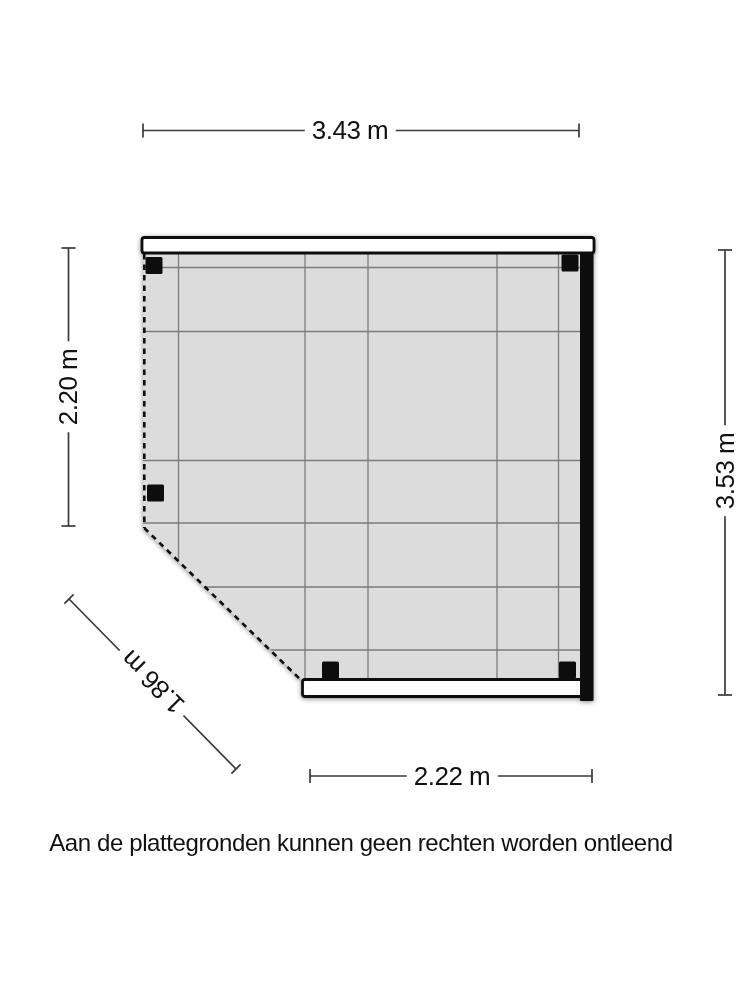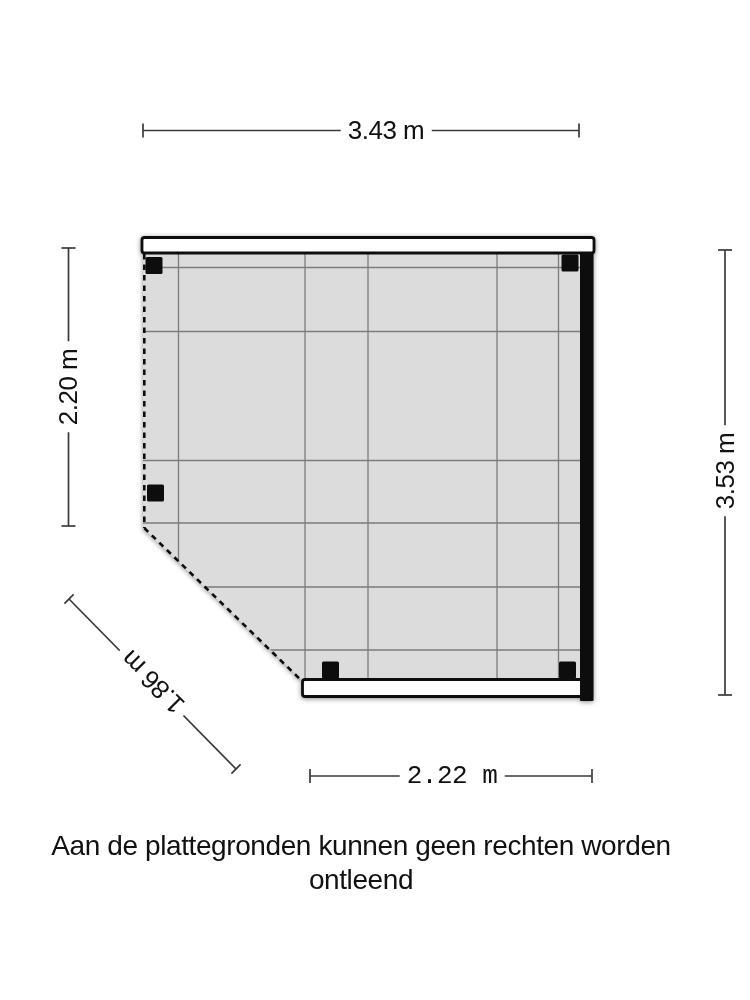--- a/index.html
+++ b/index.html
@@ -44,21 +44,21 @@
   }
   .footer {
     position: absolute;
     left: 0;
     top: 829px;
     width: 722px;
     text-align: center;
     color: #111111;
   }
   .footer .line1 {
-    font-size: 28px;
+    font-size: 24px;
     letter-spacing: -0.4px;
     line-height: 1.2;
     text-align: center;
   }
   .footer .line2 {
     font-size: 24px;
     letter-spacing: -0.4px;
     line-height: 1.2;
   }
 </style>
@@ -143,27 +143,27 @@
       <g fill="#0d0d0d">
         <rect x="145.5" y="257" width="17" height="17" rx="1.5"></rect>
         <rect x="561.5" y="254.5" width="17" height="17" rx="1.5"></rect>
         <rect x="147" y="484.5" width="17" height="17" rx="1.5"></rect>
         <rect x="322" y="661.5" width="17" height="17" rx="1.5"></rect>
         <rect x="559" y="661.5" width="17" height="17" rx="1.5"></rect>
       </g>
     </g>
   </svg>
 
-  <div class="dim-label h" style="left:350px; top:130px;margin-left:36px;">3.43 m</div>
+  <div class="dim-label h" style="left:350px; top:130px;">3.43 m</div>
 
   <div class="dim-label v" style="left:68px; top:387px;">2.20 m</div>
 
   <div class="dim-label v" style="left:725px; top:471px;">3.53 m</div>
 
-  <div class="dim-label h" style="left:452px; top:776px;font-family:Liberation Mono, monospace;">2.22 m</div>
+  <div class="dim-label h" style="left:452px; top:776px;">2.22 m</div>
 
   <div class="dim-label d" style="left:153px; top:682px;">1.86 m</div>
 
 
   <div class="footer">
     <div class="line1">Aan de plattegronden kunnen geen rechten worden ontleend</div>
   </div>
 
 </div>
 

